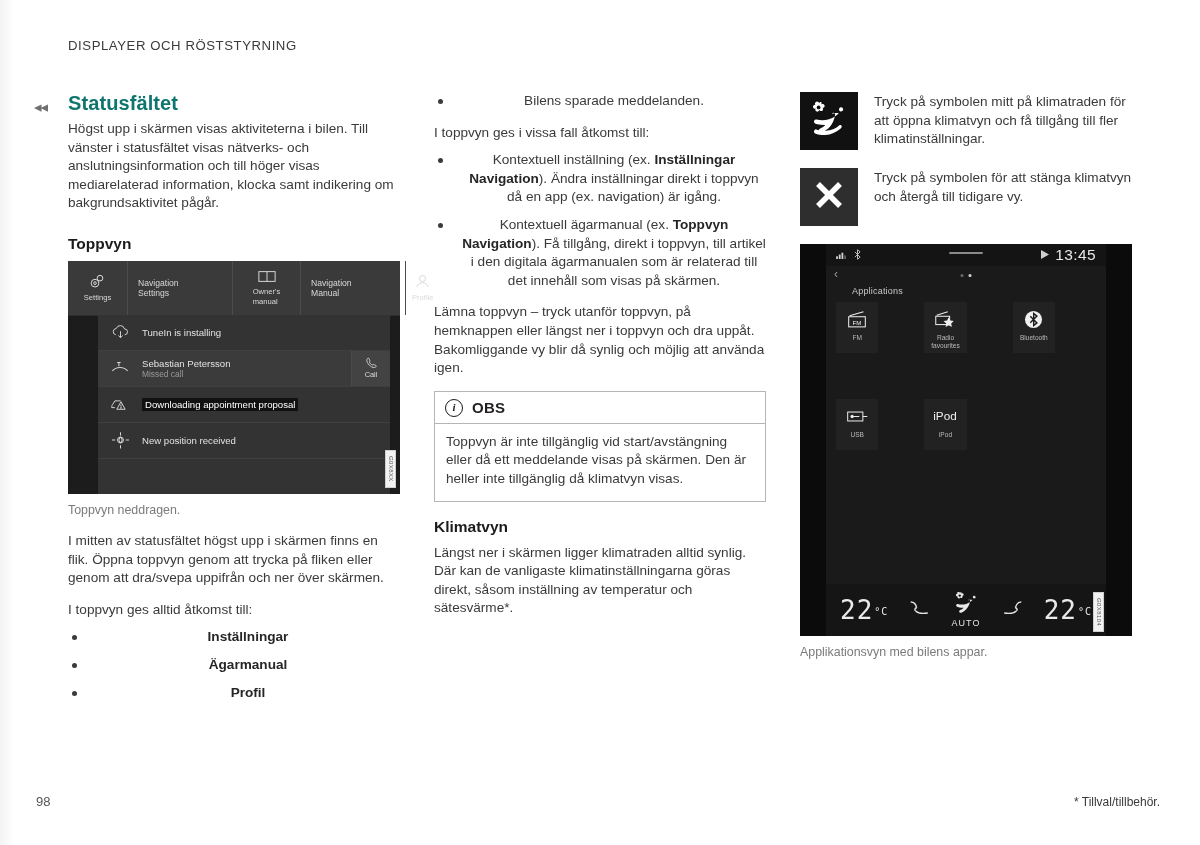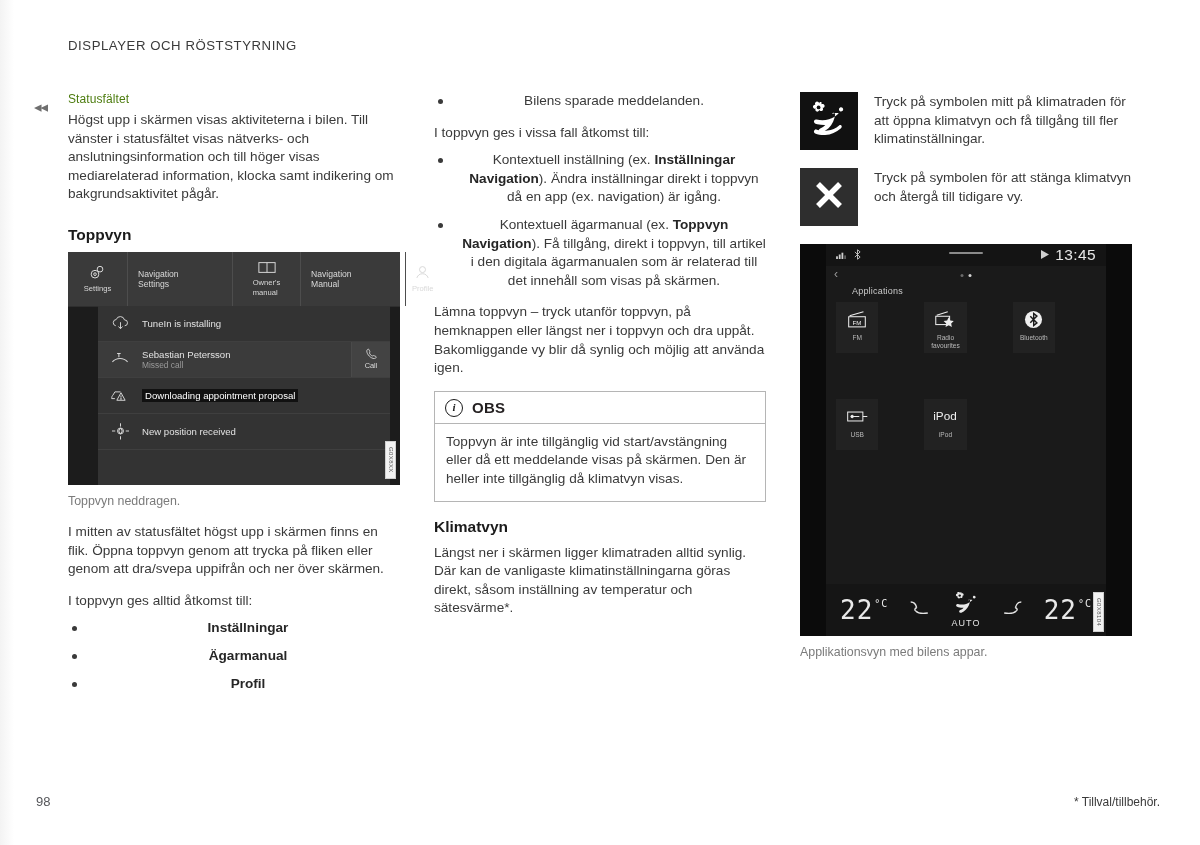--- a/index.html
+++ b/index.html
@@ -50,25 +50,25 @@
     top: 100px;
     width: 22px;
     height: 14px;
     color: #6f6f6f;
     font-size: 15px;
     line-height: 14px;
     letter-spacing: -1px;
   }
 
   h2.sec {
-    font-size: 12px;
-    font-weight: normal;
+    font-size: 20px;
+    font-weight: bold;
     margin: 0 0 5px 0;
     letter-spacing: 0.1px;
-    color: #4d7c0f;
+    color: #0f766e;
   }
   h3.sub {
     font-size: 15.5px;
     font-weight: bold;
     margin: 22px 0 8px 0;
     color: #1b1b1b;
   }
   p.body {
     font-size: 13.6px;
     line-height: 18.6px;
@@ -371,21 +371,21 @@
     align-items: center;
     justify-content: space-between;
     padding: 0 14px;
     box-sizing: border-box;
   }
   .temp {
     color: #e9e9e9;
     font-size: 26px;
     letter-spacing: 1px;
     font-family: "DejaVu Sans Mono", monospace;
-    display: flex; align-items: flex-start;
+    display: flex; align-items: center;
   }
   .temp .deg { font-size: 10px; margin-top: 3px; margin-left: 1px; }
   .clim-auto {
     display: flex; flex-direction: column; align-items: center;
     color: #e4e4e4; font-size: 9px; letter-spacing: 1px;
   }
 
   
   .folio {
     position: absolute;

